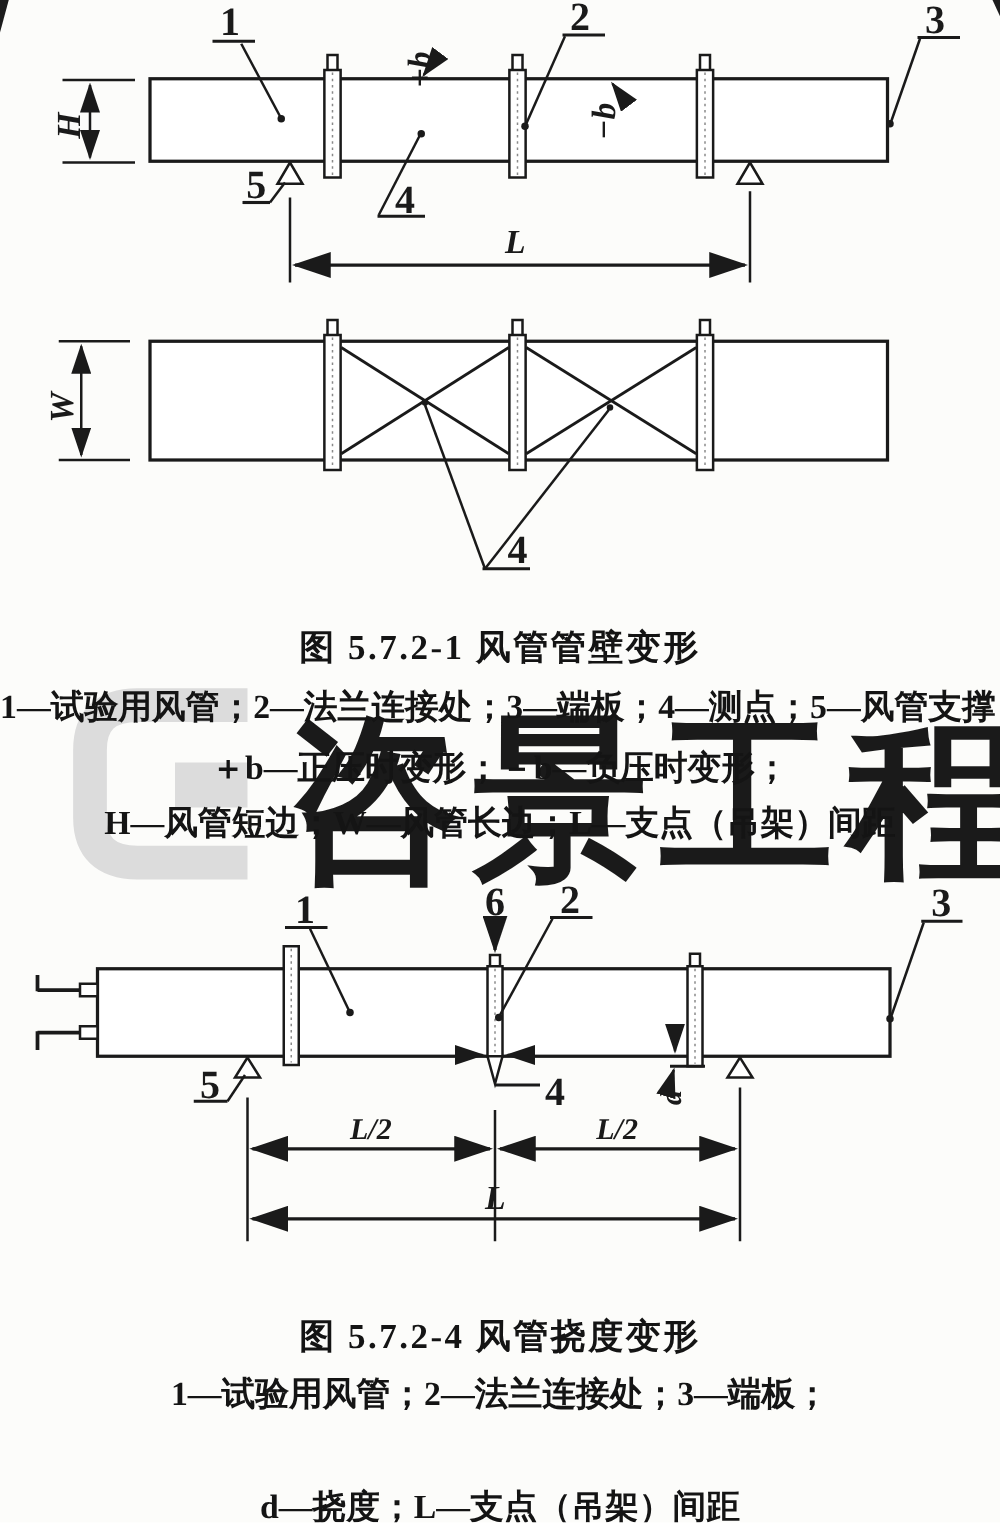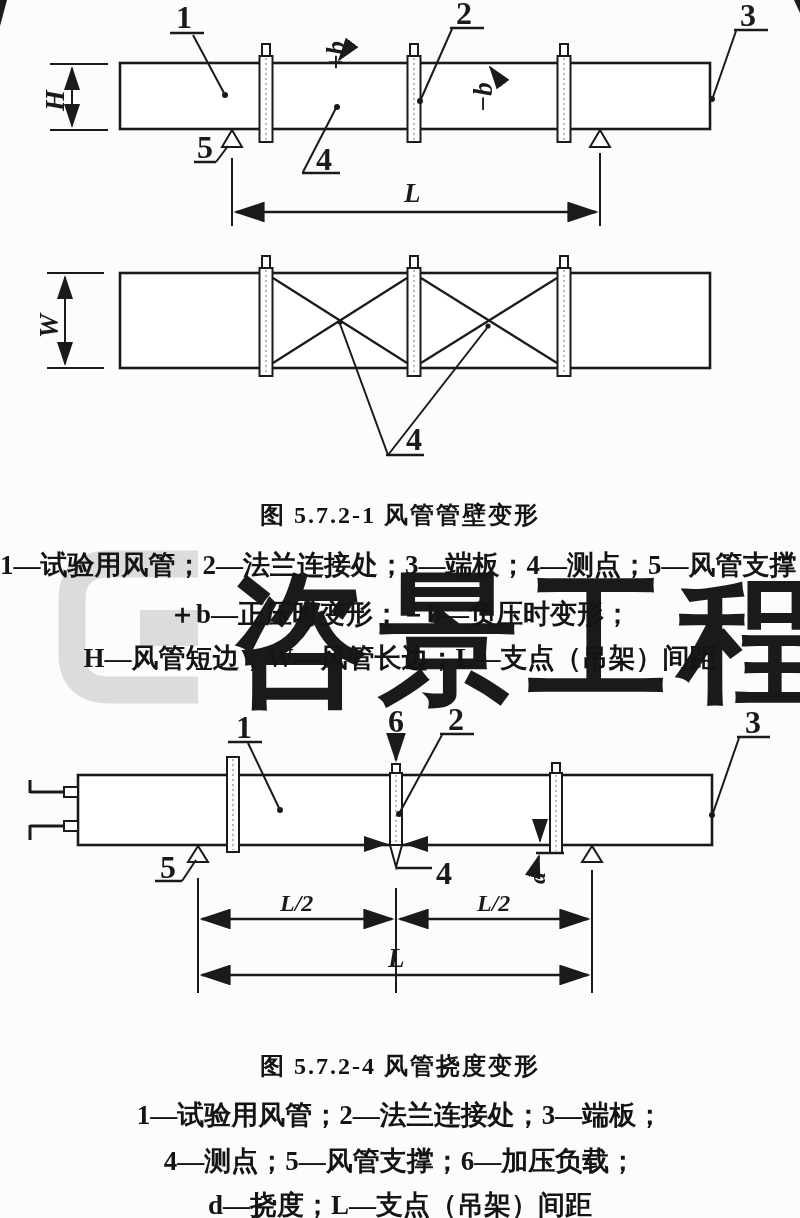--- a/index.html
+++ b/index.html
@@ -6,21 +6,21 @@
   .page{
     position:relative;width:800px;height:1218px;background:#fcfcfa;
     overflow:hidden;font-family:"Liberation Serif","DejaVu Serif",serif;color:#151515;
   }
   .layer{position:absolute;left:0;}
   .z1{z-index:1;}
   .cap{
     position:absolute;left:0;width:800px;text-align:center;white-space:nowrap;
     font-weight:bold;font-size:27px;color:#141414;z-index:2;
   }
-  .cap.title{font-size:24px;letter-spacing:2px;}
+  .cap.title{font-size:28px;letter-spacing:2px;}
   .watermark{position:absolute;left:40px;top:536px;z-index:0;}
   svg text{fill:#1a1a1a;}
   .dg{font-family:"Liberation Serif","DejaVu Serif",serif;font-weight:bold;font-size:32px;}
   .it{font-family:"Liberation Serif","DejaVu Serif",serif;font-weight:bold;font-style:italic;font-size:27px;}
   .it2{font-family:"Liberation Serif","DejaVu Serif",serif;font-weight:bold;font-style:italic;font-size:24px;}
   .wm-text{font-family:"Liberation Sans","DejaVu Sans",sans-serif;font-weight:bold;}
   .corner-tl{position:absolute;left:0;top:0;width:0;height:0;
     border-left:7px solid #1c1c1c;border-bottom:26px solid transparent;z-index:3;}
   .corner-tr{position:absolute;right:0;top:0;width:0;height:0;
     border-right:6px solid #1c1c1c;border-bottom:13px solid transparent;z-index:3;}
@@ -279,16 +279,15 @@
     </g>
   </svg>
 
   <div class="cap title" style="top:499px">图 5.7.2-1  风管管壁变形</div>
   <div class="cap" style="top:547px">1—试验用风管；2—法兰连接处；3—端板；4—测点；5—风管支撑；</div>
   <div class="cap" style="top:596px">＋b—正压时变形；－b—负压时变形；</div>
   <div class="cap" style="top:640px">H—风管短边；W—风管长边；L—支点（吊架）间距</div>
 
   <div class="cap title" style="top:1050px">图 5.7.2-4  风管挠度变形</div>
   <div class="cap" style="top:1097px">1—试验用风管；2—法兰连接处；3—端板；</div>
-  <div class="cap" style="top:1143px">4—测点；5—风管支撑；6—加压负载；</div>
   <div class="cap" style="top:1187px">d—挠度；L—支点（吊架）间距</div>
 
 </div>
 
 </body></html>

